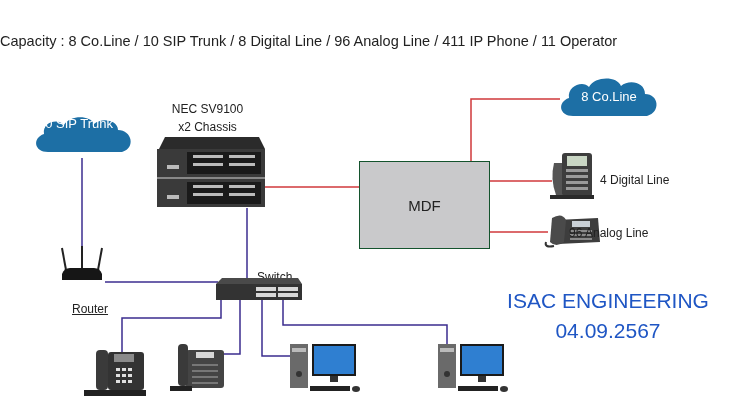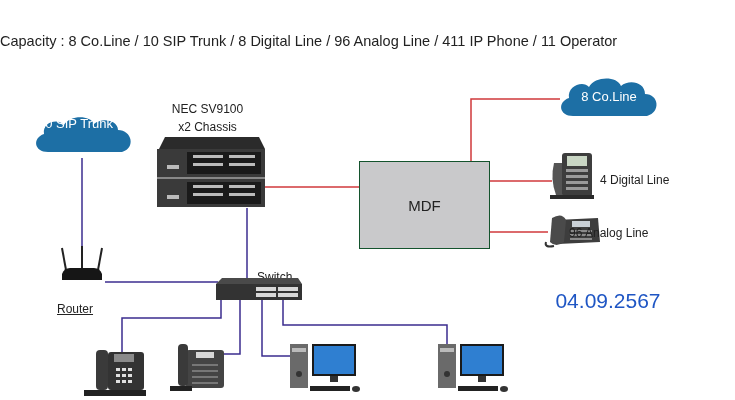--- a/index.html
+++ b/index.html
@@ -108,21 +108,21 @@
   <path d="M4 30 Q2 36 12 34" stroke="#333" stroke-width="2" fill="none"></path>
 </svg>
 <div class="abs label" style="left:569px;top:226px;">96 Analog Line</div>
 
 <svg class="abs" style="left:58px;top:244px;" width="48" height="40">
   <line x1="8" y1="26" x2="4" y2="4" stroke="#222" stroke-width="2"></line>
   <line x1="24" y1="24" x2="24" y2="2" stroke="#222" stroke-width="2"></line>
   <line x1="40" y1="26" x2="44" y2="4" stroke="#222" stroke-width="2"></line>
   <path d="M4 30 Q6 24 12 24 L36 24 Q42 24 44 30 L44 36 L4 36 Z" fill="#161616"></path>
 </svg>
-<div class="abs label" style="left:57px;top:302px;text-decoration:underline;">Router</div>
+<div class="abs label" style="left:72px;top:302px;text-decoration:underline;">Router</div>
 
 <div class="abs label" style="left:257px;top:257px;margin-top:13px;">Switch</div>
 <svg class="abs" style="left:214px;top:276px;" width="90" height="26">
   <polygon points="2,8 8,2 84,2 88,8" fill="#4a4a4a"></polygon>
   <rect x="2" y="8" width="86" height="16" fill="#333"></rect>
   <g fill="#d8d8d8">
     <rect x="42" y="11" width="20" height="4"></rect>
       <rect x="64" y="11" width="20" height="4"></rect>
     <rect x="42" y="17" width="20" height="4"></rect>
       <rect x="64" y="17" width="20" height="4"></rect>
@@ -176,14 +176,15 @@
   <rect x="4" y="6" width="14" height="4" fill="#bbb"></rect>
   <circle cx="11" cy="32" r="3" fill="#333"></circle>
   <rect x="24" y="2" width="44" height="32" fill="#1a1a1a"></rect>
   <rect x="26" y="4" width="40" height="28" fill="#2f7fd1"></rect>
   <rect x="42" y="34" width="8" height="6" fill="#333"></rect>
   <rect x="22" y="44" width="40" height="5" fill="#222"></rect>
   <ellipse cx="68" cy="47" rx="4" ry="3" fill="#333"></ellipse>
 </svg>
 
 <div class="abs brand" style="left:488px;top:286px;">
+  <div>ISAC ENGINEERING</div>
   <div>04.09.2567</div>
 </div>
 
 </body></html>

